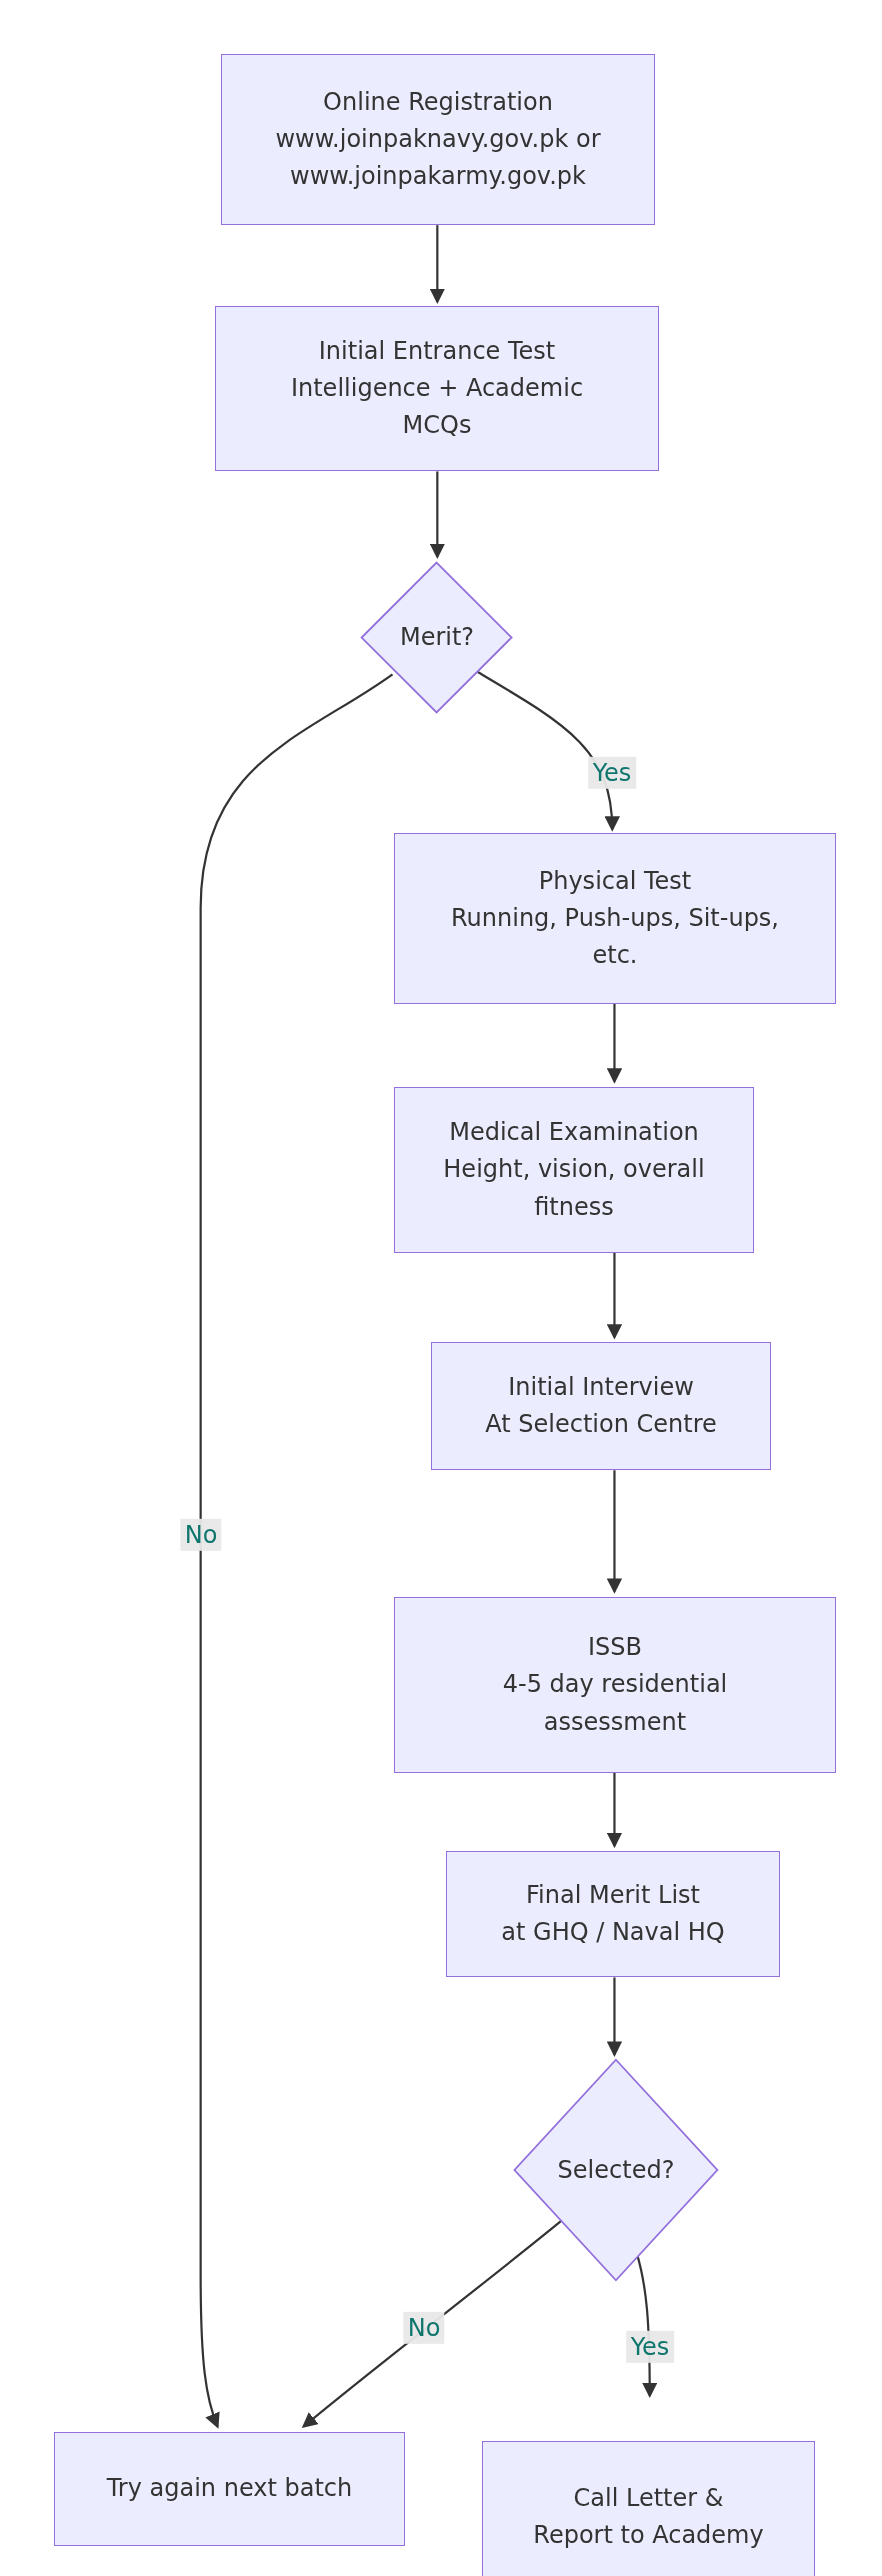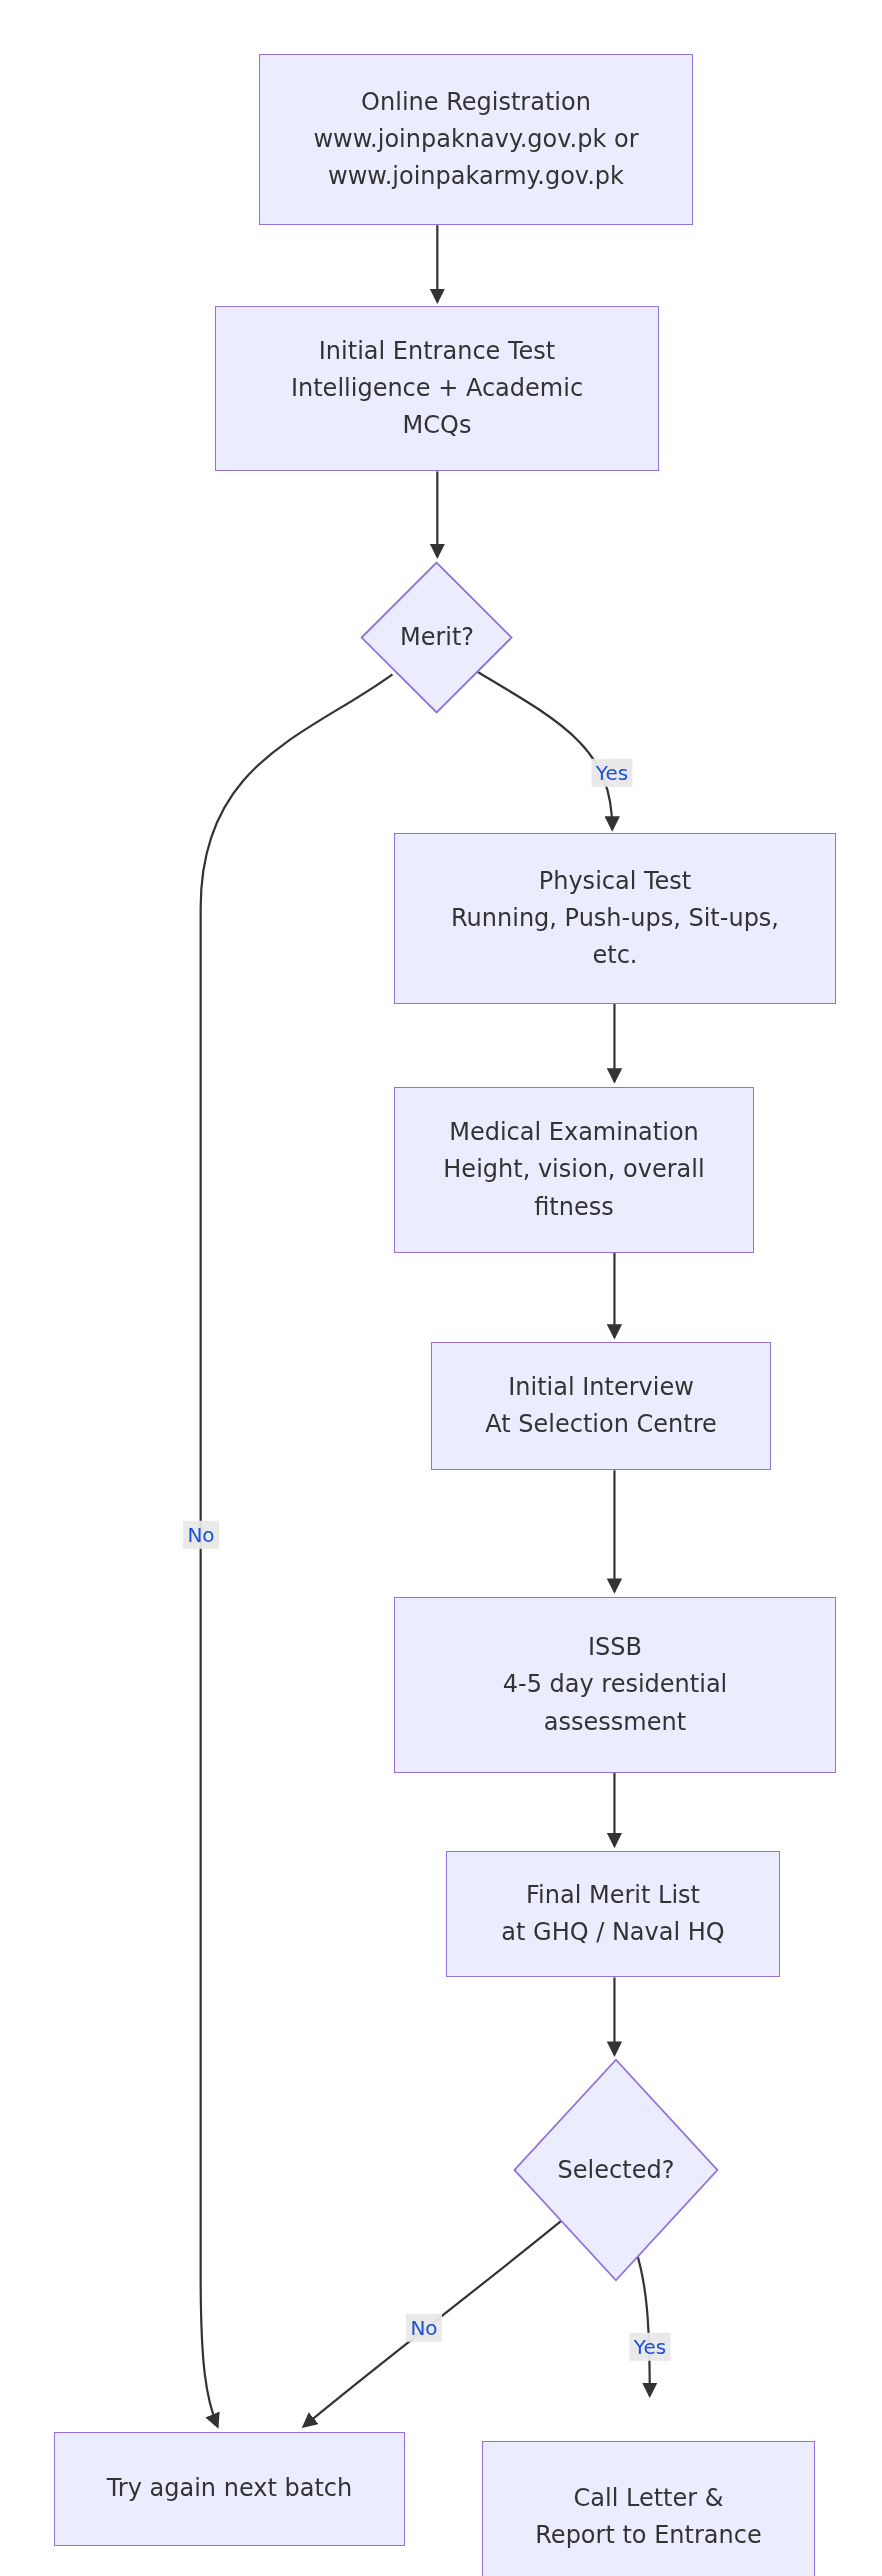--- a/index.html
+++ b/index.html
@@ -27,21 +27,21 @@
   .diamond-label{
     position:absolute;
     transform:translate(-50%,-50%);
     font-size:24px;color:#333333;white-space:nowrap;
   }
   .edge-label{
     position:absolute;
     transform:translate(-50%,-50%);
     background:rgba(232,232,232,0.95);
     padding:2.2px 4.4px;
-    font-size:20px;color:#1d4ed8;white-space:nowrap;
+    font-size:24px;color:#0f766e;white-space:nowrap;
   }
 </style>
 </head>
 <body>
 
 <div class="canvas">
 
   <svg class="overlay" viewBox="0 0 1200 3504">
     <defs>
       <marker id="arrow" viewBox="0 0 10 10" refX="8.5" refY="5" markerWidth="7" markerHeight="7" orient="auto-start-reverse">
@@ -58,21 +58,21 @@
     <path d="M 836 2000 V 2165" fill="none" stroke="#333333" stroke-width="3" marker-end="url(#arrow)"></path>
     <path d="M 836 2411 V 2511" fill="none" stroke="#333333" stroke-width="3" marker-end="url(#arrow)"></path>
     <path d="M 836 2690 V 2795" fill="none" stroke="#333333" stroke-width="3" marker-end="url(#arrow)"></path>
     <path d="M 866 3064 C 880 3110, 884 3160, 884 3259" fill="none" stroke="#333333" stroke-width="3" marker-end="url(#arrow)"></path>
     <path d="M 764 3021 C 655 3110, 520 3212, 413 3301" fill="none" stroke="#333333" stroke-width="3" marker-end="url(#arrow)"></path>
 
     <polygon points="594,765 696,867 594,969 492,867" fill="#ECECFF" stroke="#9370DB" stroke-width="2.5"></polygon>
     <polygon points="838,2802 976,2952 838,3102 700,2952" fill="#ECECFF" stroke="#9370DB" stroke-width="2.5"></polygon>
   </svg>
 
-  <div class="node" style="left:221px;top:54px;width:434px;height:171px;margin-left:38px;">
+  <div class="node" style="left:221px;top:54px;width:434px;height:171px;">
     <span class="line">Online Registration</span>
     <span class="line">www.joinpaknavy.gov.pk or</span>
     <span class="line">www.joinpakarmy.gov.pk</span>
   </div>
 
   <div class="node" style="left:215px;top:306px;width:444px;height:165px;">
     <span class="line">Initial Entrance Test</span>
     <span class="line">Intelligence + Academic</span>
     <span class="line">MCQs</span>
   </div>
@@ -104,21 +104,21 @@
     <span class="line">Final Merit List</span>
     <span class="line">at GHQ / Naval HQ</span>
   </div>
 
   <div class="node" style="left:54px;top:2432px;width:351px;height:114px;">
     <span class="line">Try again next batch</span>
   </div>
 
   <div class="node" style="left:482px;top:2401px;width:333px;height:152px;margin-top:40px;">
     <span class="line">Call Letter &amp;</span>
-    <span class="line">Report to Entrance</span>
+    <span class="line">Report to Academy</span>
   </div>
 
   <div class="diamond-label" style="left:437px;top:637px;">Merit?</div>
   <div class="diamond-label" style="left:616px;top:2170px;">Selected?</div>
 
   <div class="edge-label" style="left:612px;top:773px;">Yes</div>
   <div class="edge-label" style="left:201px;top:1535px;">No</div>
   <div class="edge-label" style="left:650px;top:2347px;">Yes</div>
   <div class="edge-label" style="left:424px;top:2328px;">No</div>
 

